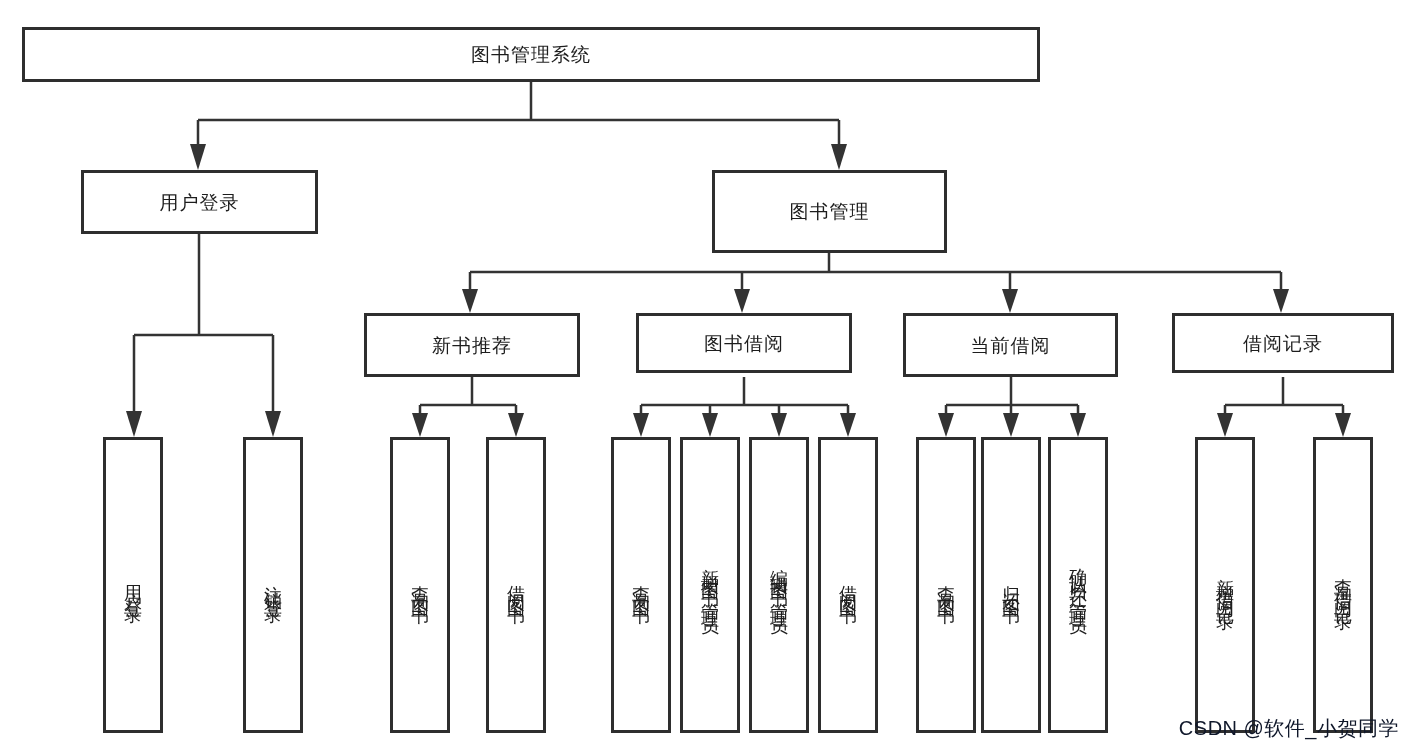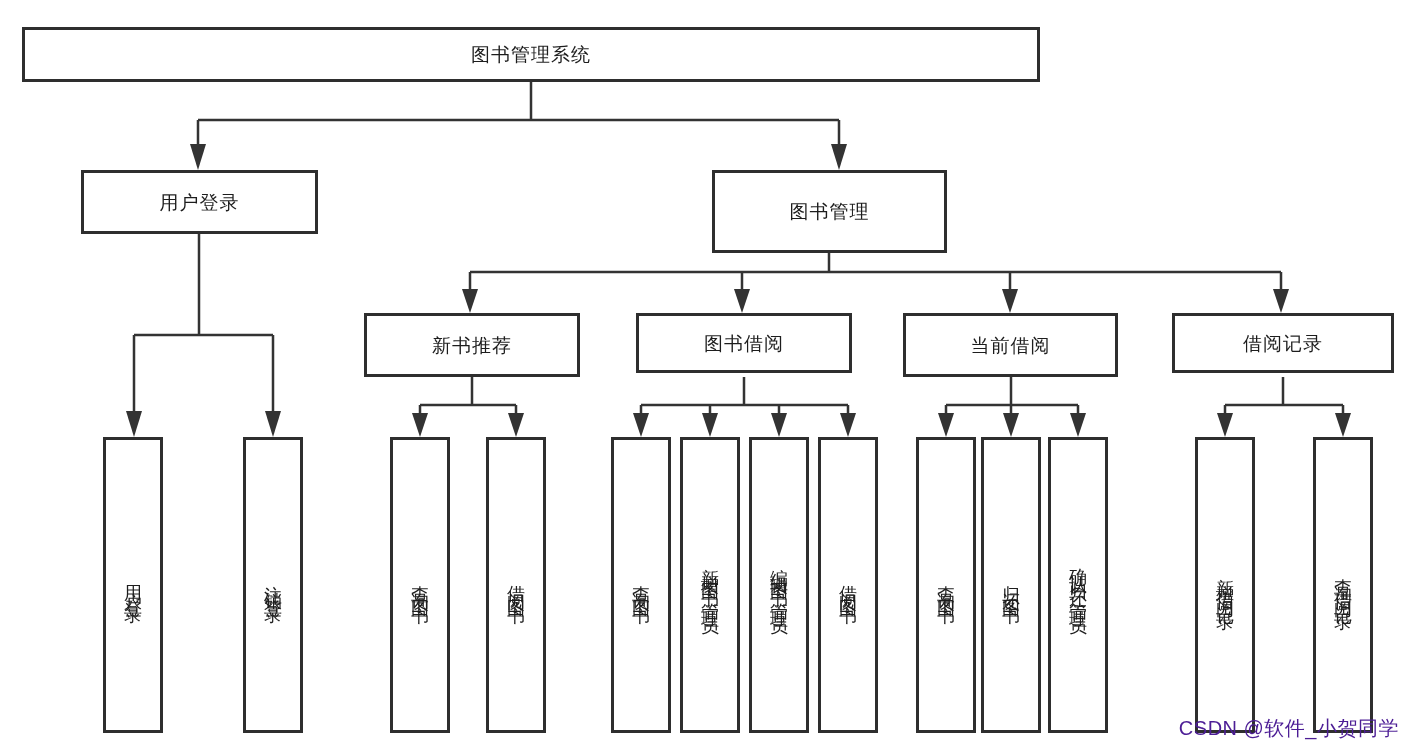--- a/index.html
+++ b/index.html
@@ -30,21 +30,21 @@
     text-orientation:mixed;
     letter-spacing:7px;
     font-size:18px;
     padding:6px 0;
   }
   #watermark{
     position:absolute;
     right:6px;
     bottom:5px;
     font-size:20px;
-    color:#4c1d95;
+    color:#0f172a;
     letter-spacing:0.5px;
     z-index:3;
     white-space:nowrap;
   }
 </style>
 </head>
 <body>
 
 <div id="stage">
 

